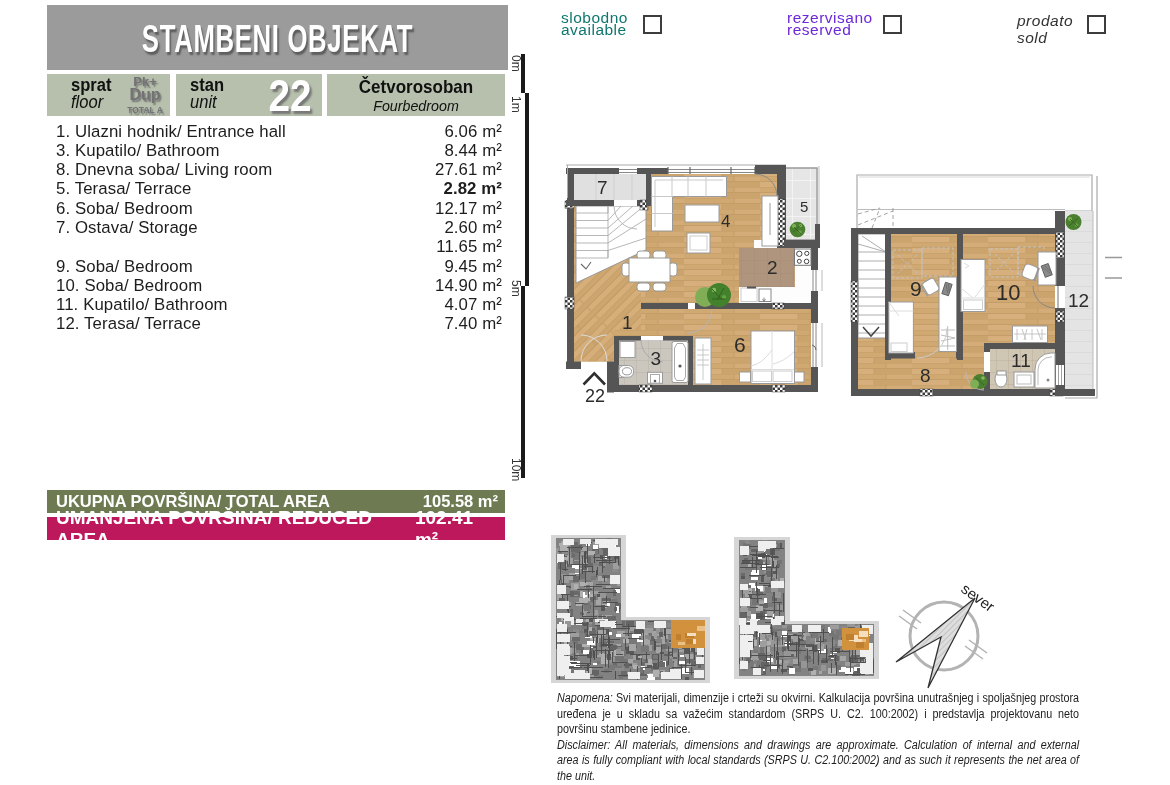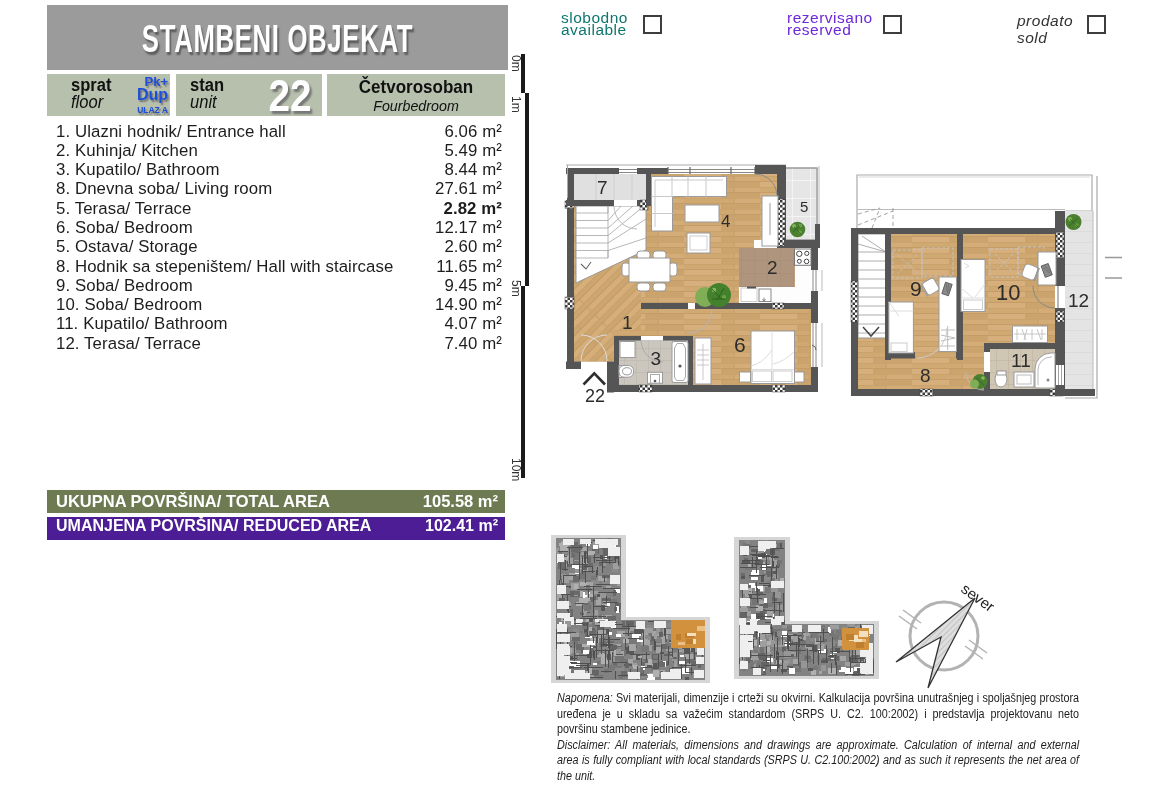--- a/index.html
+++ b/index.html
@@ -10,63 +10,58 @@
 <body>
 
 <div class="abs" style="left:47px;top:5px;width:461px;height:65px;background:#9b9b9b;"></div>
 
 <div class="abs" style="left:47px;top:17px;width:461px;text-align:center;font-size:39px;font-weight:bold;color:#fff;letter-spacing:1px;text-shadow:2.5px 2.5px 2px #5e5e5e;transform:scaleX(0.66);">STAMBENI OBJEKAT</div>
 
 <div class="abs" style="left:47px;top:74px;width:123px;height:42px;background:#b6c0ac;"></div>
 
 <div class="abs" style="left:71px;top:77px;font-size:18px;color:#111;line-height:17px;transform:scaleX(0.92);transform-origin:0 0;"><b>sprat</b><br><i>floor</i></div>
 
-<div class="abs" style="left:122px;top:74px;width:46px;text-align:right;color:#1d4ed8;font-weight:bold;text-shadow:1.5px 1.5px 1.5px #777;line-height:13px;"><span style="font-size:13px;">Pk+</span><br><span style="font-size:16px;">Dup</span><br><span style="font-size:8.5px;">ULAZ A</span></div>
+<div class="abs" style="left:122px;top:74px;width:46px;text-align:center;color:#737373;font-weight:bold;text-shadow:1.5px 1.5px 1.5px #777;line-height:13px;"><span style="font-size:13px;">Pk+</span><br><span style="font-size:16px;">Dup</span><br><span style="font-size:8.5px;">TOTAL A</span></div>
 
 <div class="abs" style="left:176px;top:74px;width:146px;height:42px;background:#b6c0ac;"></div>
 
 <div class="abs" style="left:190px;top:77px;font-size:18px;color:#111;line-height:17px;transform:scaleX(0.92);transform-origin:0 0;"><b>stan</b><br><i>unit</i></div>
 
 <div class="abs" style="left:259px;top:70.5px;width:62px;text-align:center;font-size:44px;font-weight:bold;color:#fff;text-shadow:2.5px 2.5px 2px #777;transform:scaleX(0.88);">22</div>
 
 <div class="abs" style="left:327px;top:74px;width:178px;height:42px;background:#b6c0ac;"></div>
 
 <div class="abs" style="left:327px;top:77.5px;width:178px;text-align:center;font-size:18.5px;color:#111;line-height:18px;transform:scaleX(0.92);"><b>Četvorosoban</b><br><i style="font-size:15.5px;">Fourbedroom</i></div>
 
 <div class="abs" style="left:56px;top:121.5px;width:446px;font-size:16.8px;color:#1d1d1d;letter-spacing:0.1px;">
   <div style="display:flex;height:19.3px;">
       <span>1. Ulazni hodnik/ Entrance hall</span>
       <span style="margin-left:auto;">6.06 m²</span>
-    </div>
-  <div style="display:flex;height:19.3px;">
-      <span>2. Kuhinja/ Kitchen</span>
-      <span style="margin-left:auto;">5.49 m²</span>
     </div>
   <div style="display:flex;height:19.3px;text-align:right;">
       <span>3. Kupatilo/ Bathroom</span>
       <span style="margin-left:auto;">8.44 m²</span>
     </div>
   <div style="display:flex;height:19.3px;">
       <span>8. Dnevna soba/ Living room</span>
       <span style="margin-left:auto;">27.61 m²</span>
     </div>
   <div style="display:flex;height:19.3px;">
       <span>5. Terasa/ Terrace</span>
       <span style="margin-left:auto;font-weight:bold;">2.82 m²</span>
     </div>
   <div style="display:flex;height:19.3px;">
       <span>6. Soba/ Bedroom</span>
       <span style="margin-left:auto;">12.17 m²</span>
     </div>
   <div style="display:flex;height:19.3px;">
-      <span>5. Ostava/ Storage</span>
+      <span>7. Ostava/ Storage</span>
       <span style="margin-left:auto;">2.60 m²</span>
     </div>
   <div style="display:flex;height:19.3px;">
-      <span>8. Hodnik sa stepeništem/ Hall with staircase</span>
       <span style="margin-left:auto;">11.65 m²</span>
     </div>
   <div style="display:flex;height:19.3px;">
       <span>9. Soba/ Bedroom</span>
       <span style="margin-left:auto;">9.45 m²</span>
     </div>
   <div style="display:flex;height:19.3px;">
       <span>10. Soba/ Bedroom</span>
       <span style="margin-left:auto;">14.90 m²</span>
     </div>
@@ -78,21 +73,21 @@
       <span>12. Terasa/ Terrace</span>
       <span style="margin-left:auto;">7.40 m²</span>
     </div>
 </div>
 
 <div class="abs" style="left:47px;top:490px;width:458px;height:23px;background:#6e7b52;color:#fff;font-weight:bold;font-size:16.5px;display:flex;align-items:center;">
     <span style="margin-left:9px;">UKUPNA POVRŠINA/ TOTAL AREA</span>
     <span style="margin-left:auto;margin-right:7px;">105.58 m²</span>
   </div>
 
-<div class="abs" style="left:47px;top:517px;width:458px;height:23px;background:#4c1d95;color:#fff;font-weight:bold;font-size:16px;display:flex;align-items:flex-start;">
+<div class="abs" style="left:47px;top:517px;width:458px;height:23px;background:#be185d;color:#fff;font-weight:bold;font-size:19px;display:flex;align-items:center;">
     <span style="margin-left:9px;">UMANJENA POVRŠINA/ REDUCED AREA</span>
     <span style="margin-left:auto;margin-right:7px;">102.41 m²</span>
   </div>
 
 <div class="abs" style="left:561px;top:12px;font-size:15.5px;color:#0f766e;line-height:11.5px;letter-spacing:0.5px;">slobodno<br>available</div>
 
 <div class="abs" style="left:643px;top:14.5px;width:15px;height:15px;border:2px solid #3d3d3d;background:#fff;"></div>
 
 <div class="abs" style="left:787px;top:12px;font-size:15.5px;color:#6d28d9;line-height:11.5px;letter-spacing:0.5px;">rezervisano<br>reserved</div>
 

